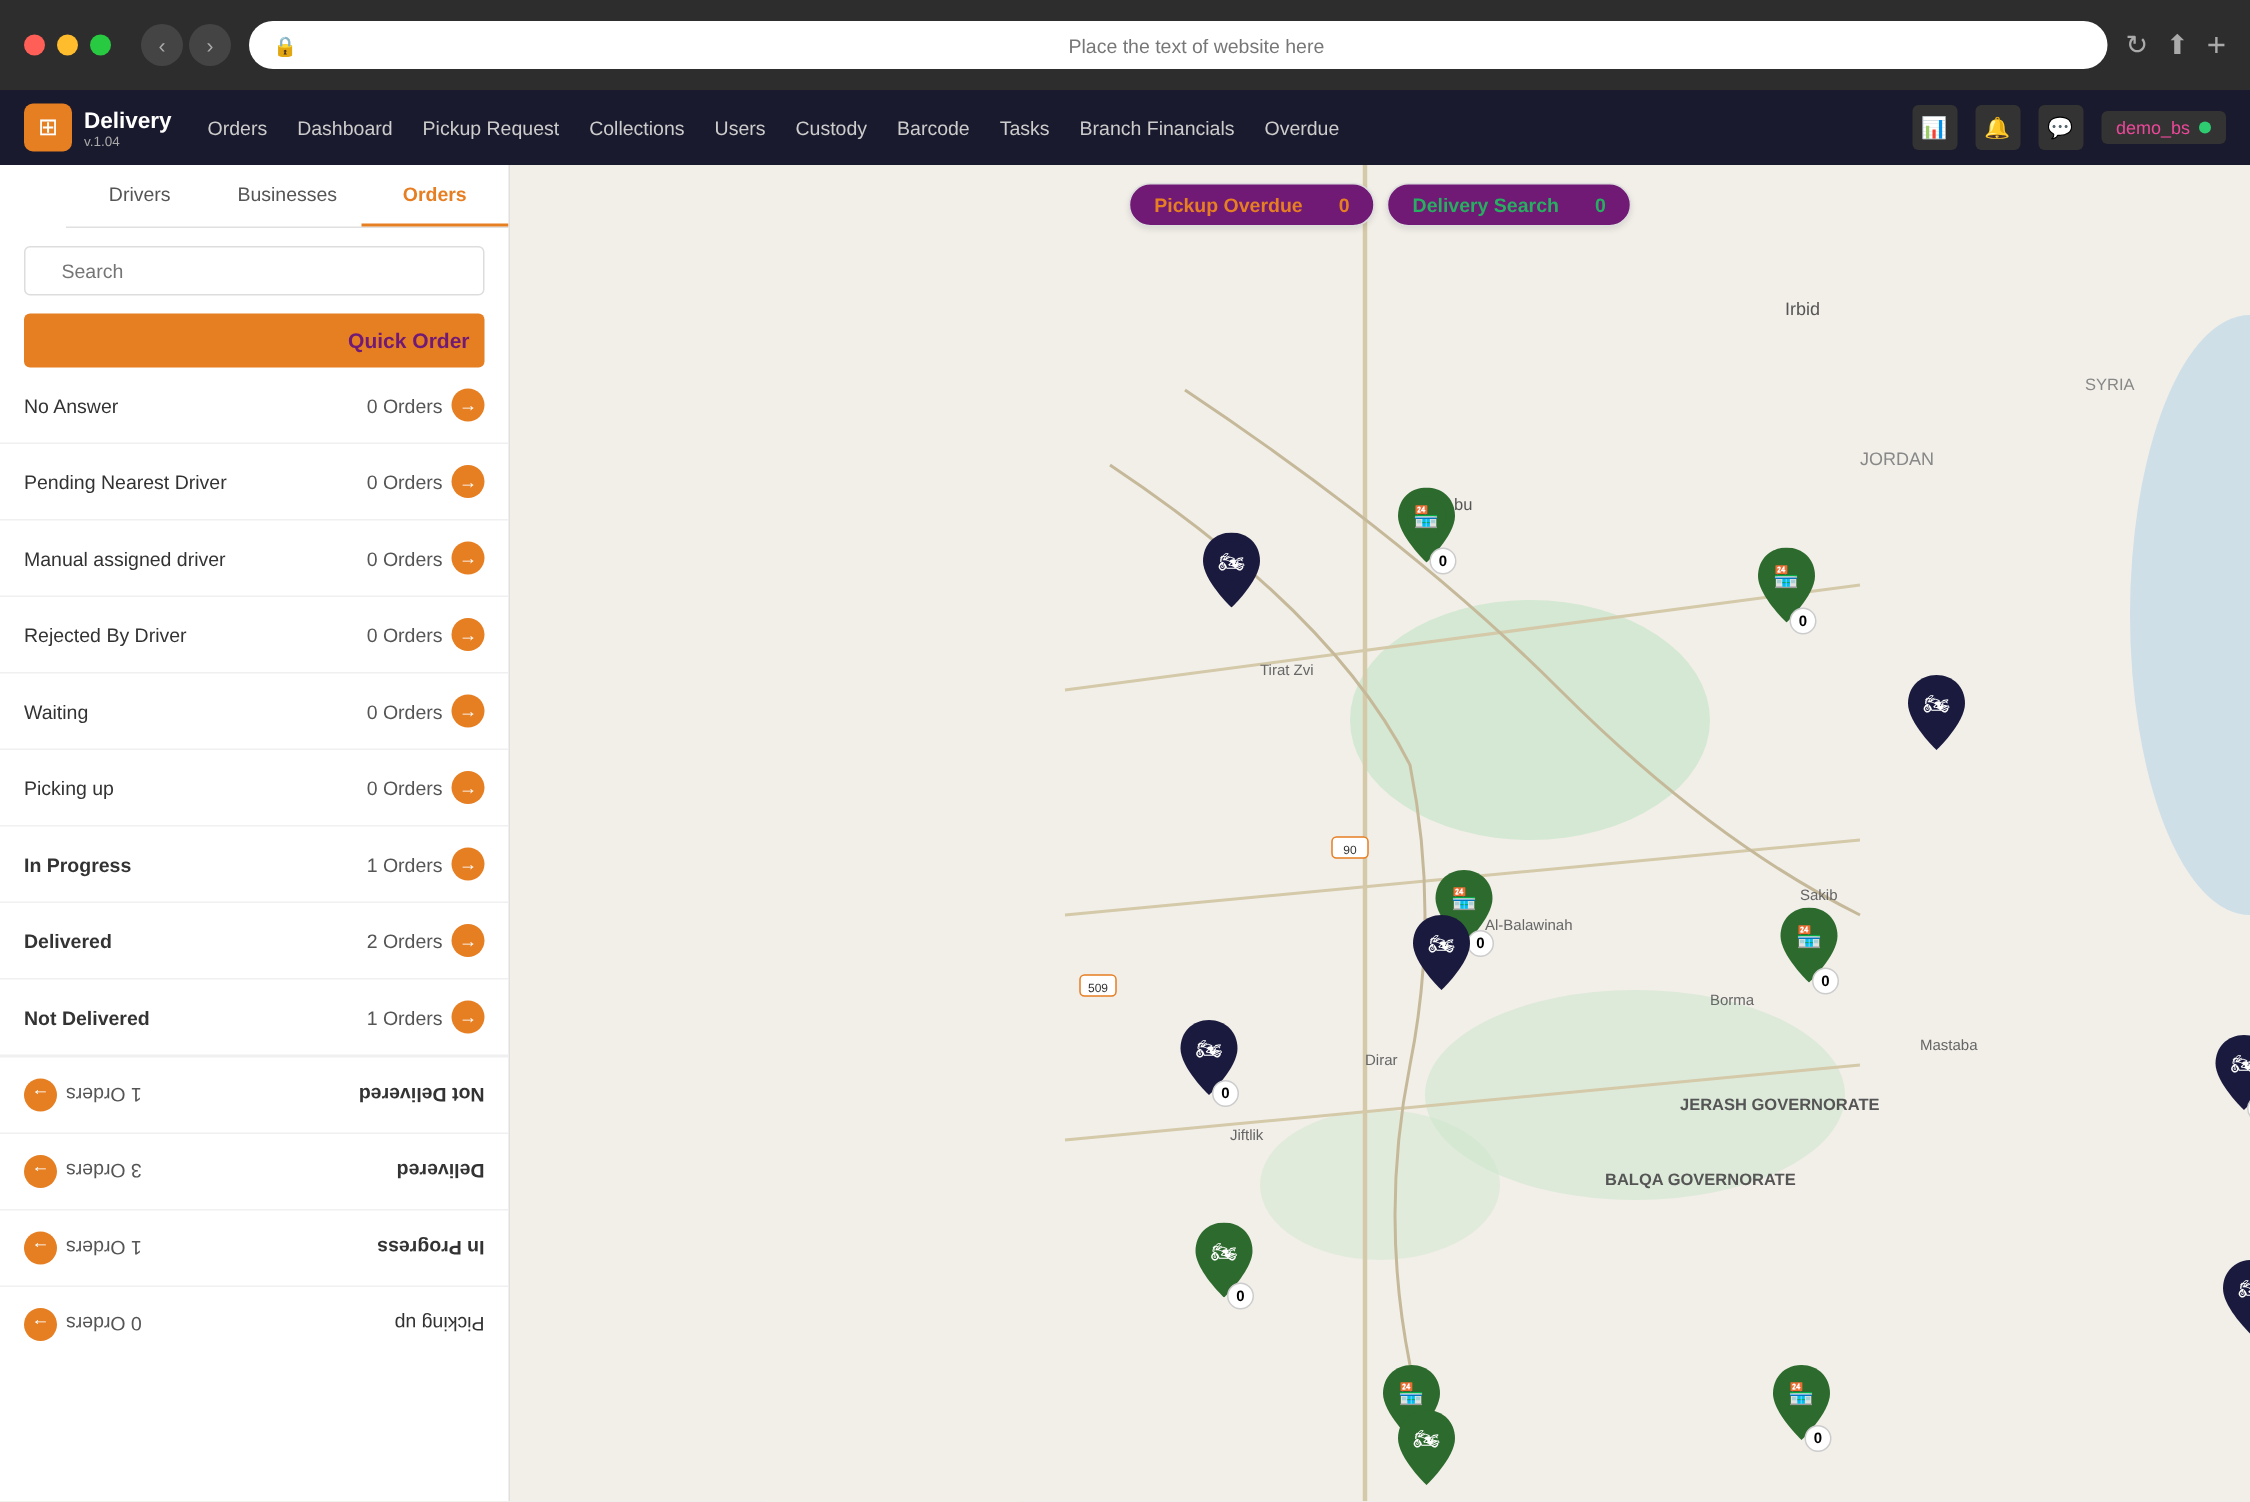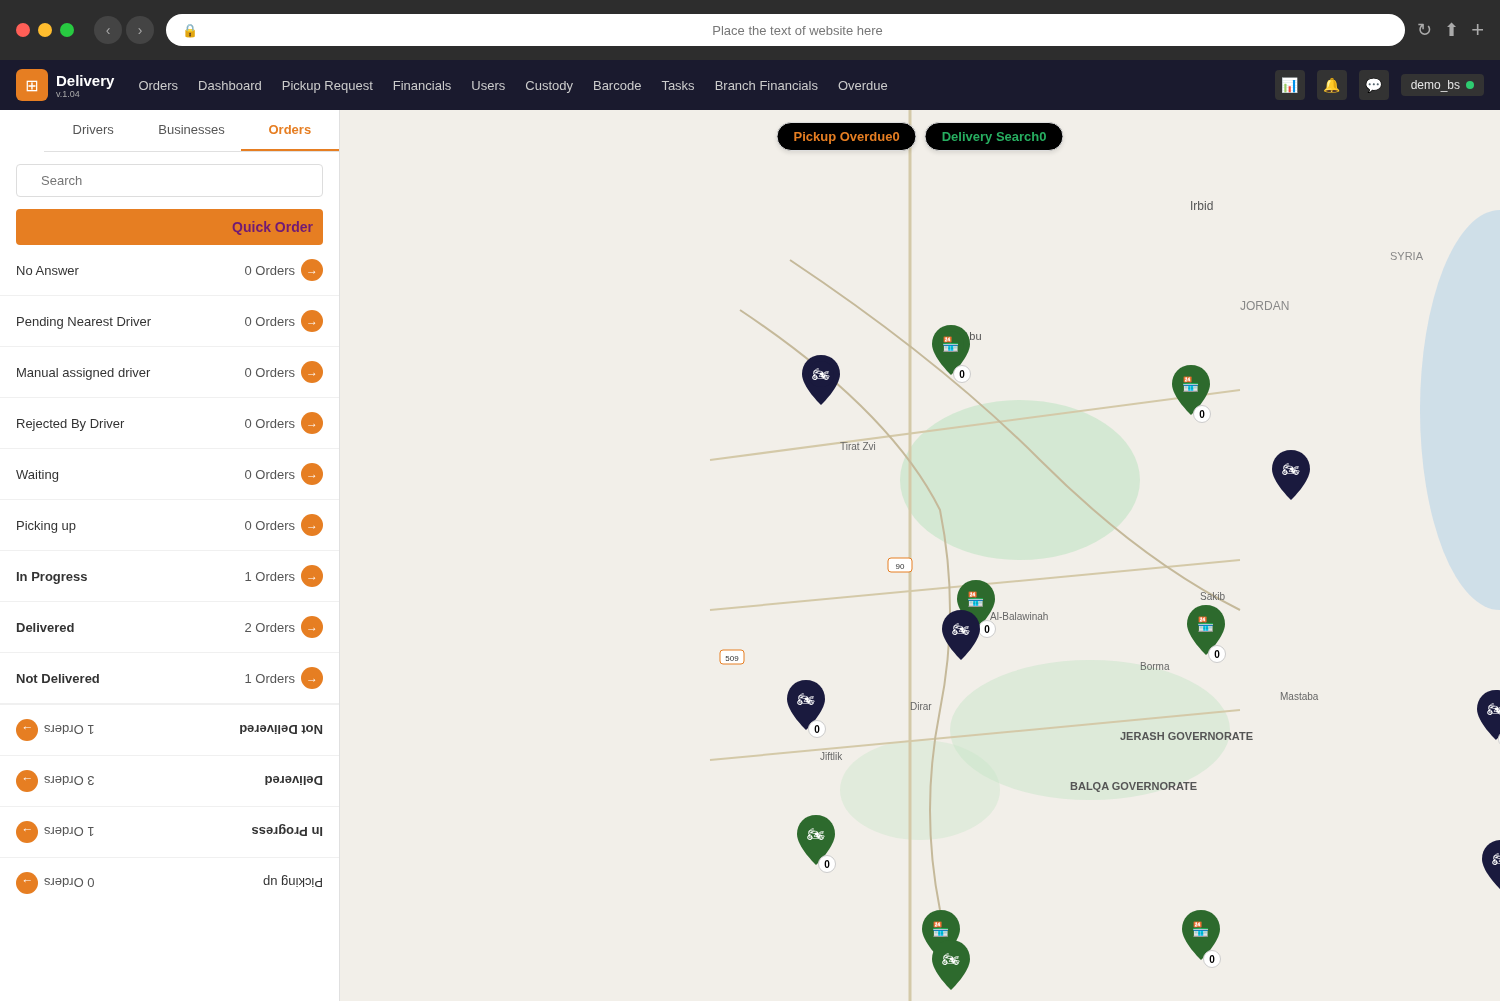--- a/index.html
+++ b/index.html
@@ -57,21 +57,21 @@
     }
     .nav-links { display: flex; gap: 20px; flex: 1; }
     .nav-link { color: #ccc; font-size: 13px; cursor: pointer; text-decoration: none; }
     .nav-right { display: flex; align-items: center; gap: 12px; }
     .nav-icon-btn {
       width: 30px; height: 30px; background: #333;
       border-radius: 4px; display: flex; align-items: center;
       justify-content: center; color: #ccc; font-size: 14px; cursor: pointer;
     }
     .user-badge {
-      background: #333; color: #e5e5e5; font-size: 12px;
+      background: #333; color: #ec4899; font-size: 12px;
       padding: 4px 10px; border-radius: 4px; display: flex;
       align-items: center; gap: 6px;
     }
     .online-dot { width: 8px; height: 8px; background: #2ecc71; border-radius: 50%; }
 
     
     .main-content { display: flex; flex: 1; overflow: hidden; }
 
     
     .sidebar {
@@ -155,29 +155,29 @@
     .map-header {
       position: absolute;
       top: 12px;
       left: 50%;
       transform: translateX(-50%);
       display: flex;
       gap: 8px;
       z-index: 10;
     }
     .map-badge {
-      background: #000000;
+      background: #701a75;
       border: 1px solid #ddd;
       border-radius: 20px;
       padding: 6px 16px;
       font-size: 13px;
       font-weight: bold;
       display: flex;
       align-items: center;
-      gap: 0;
+      gap: 24px;
       box-shadow: 0 2px 4px rgba(0,0,0,0.1);
     }
     .badge-pickup { color: #e67e22; }
     .badge-delivery { color: #27ae60; }
 
     
     .map-pin {
       position: absolute;
       display: flex;
       flex-direction: column;
@@ -222,21 +222,21 @@
       <div class="brand-icon">⊞</div>
       <div>
         <div style="color:white;font-size:15px;font-weight:bold;">Delivery</div>
         <div style="color:#aaa;font-size:9px;">v.1.04</div>
       </div>
     </div>
     <div class="nav-links">
       <a class="nav-link">Orders</a>
       <a class="nav-link">Dashboard</a>
       <a class="nav-link">Pickup Request</a>
-      <a class="nav-link">Financials</a>
+      <a class="nav-link">Collections</a>
       <a class="nav-link">Users</a>
       <a class="nav-link">Custody</a>
       <a class="nav-link">Barcode</a>
       <a class="nav-link">Tasks</a>
       <a class="nav-link">Branch Financials</a>
       <a class="nav-link">Overdue</a>
     </div>
     <div class="nav-right">
       <div class="nav-icon-btn">📊</div>
       <div class="nav-icon-btn">🔔</div>

